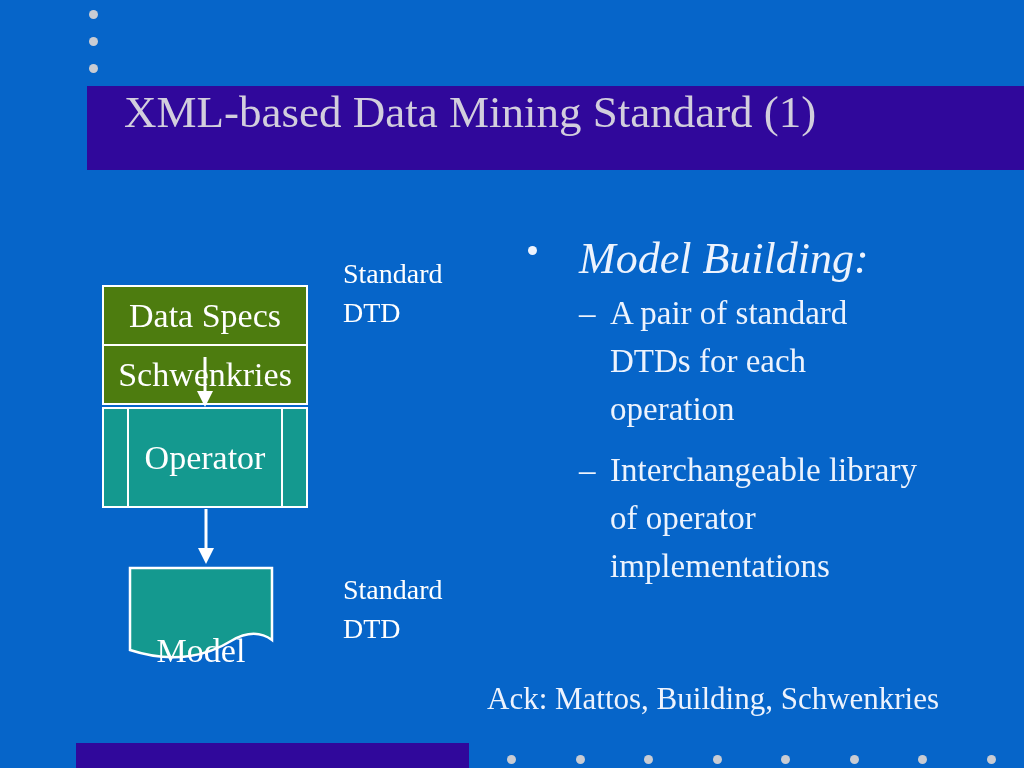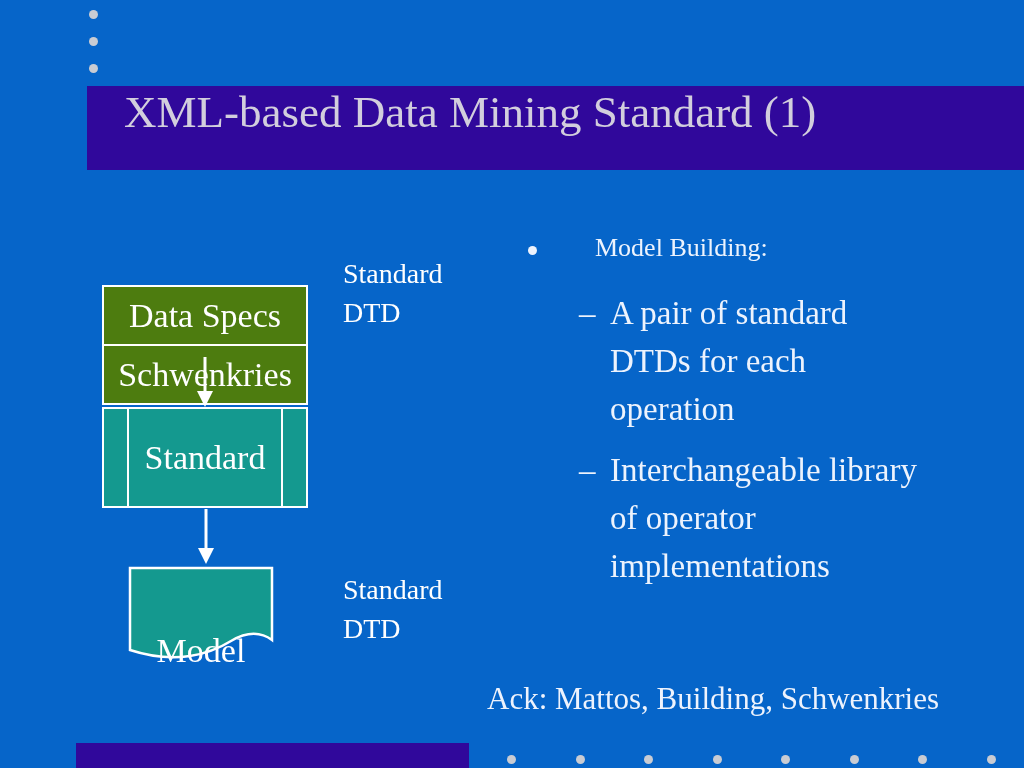--- a/index.html
+++ b/index.html
@@ -60,21 +60,21 @@
   }
   .ylabel.l1{left:343px;top:254px;}
   .ylabel.l2{left:345px;top:444px;}
   .ylabel.l3{left:343px;top:570px;}
   
   .bullet-glyph{
     position:absolute;left:528px;top:246px;width:9px;height:9px;
     border-radius:50%;background:#edf3fd;
   }
   .heading{
-    position:absolute;left:595px;top:233px;font-size:26px;color:#edf3fd;white-space:nowrap;
+    position:absolute;left:579px;top:233px;font-size:44px;color:#edf3fd;white-space:nowrap;font-style:italic;
   }
   .subs{position:absolute;left:579px;top:289px;width:360px;}
   .sub{display:flex;color:#edf3fd;font-size:33px;line-height:48px;}
   .sub + .sub{margin-top:13px;}
   .sub .dash{width:31px;flex-shrink:0;}
   .sub .sub-text{width:320px;}
   .ack{
     position:absolute;left:487px;top:681px;font-size:31px;color:#eef3fd;white-space:nowrap;
   }
   .bottom-bar{
@@ -102,21 +102,21 @@
   </div>
 
   <svg class="arrow arrow1" width="26" height="50" viewBox="0 0 26 50">
     <line x1="13" y1="0" x2="13" y2="36" stroke="#ffffff" stroke-width="3"></line>
     <polygon points="13,50 5,34 21,34" fill="#ffffff"></polygon>
   </svg>
 
   <div class="op-box">
     <span class="vline vl"></span>
     <span class="vline vr"></span>
-    <div class="op-label">Standard</div>
+    <div class="op-label">Operator</div>
   </div>
 
   <svg class="arrow arrow2" width="26" height="55" viewBox="0 0 26 55">
     <line x1="13" y1="0" x2="13" y2="41" stroke="#ffffff" stroke-width="3"></line>
     <polygon points="13,55 5,39 21,39" fill="#ffffff"></polygon>
   </svg>
 
   <div class="model">
     <svg width="146" height="100" viewBox="0 0 146 100">
       <path d="M2,2 H144 V74 C 133,66 120,65 103,75 C 82,88 48,99 2,84 Z" fill="#14998f" stroke="#ffffff" stroke-width="2.5"></path>

